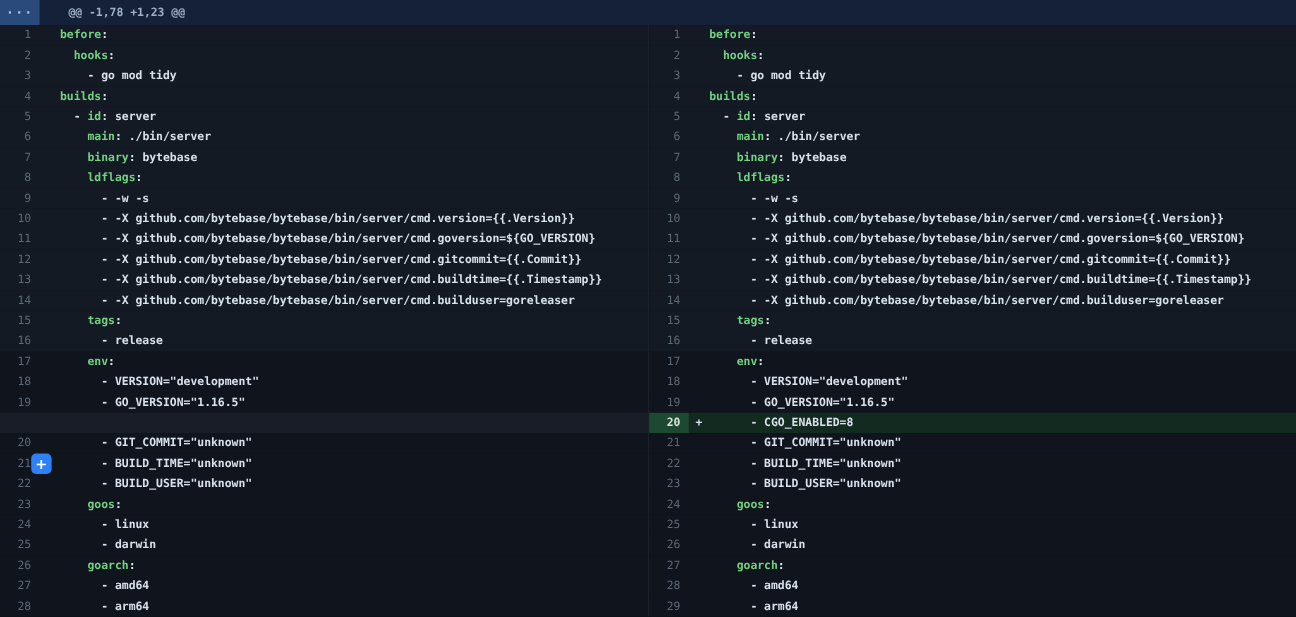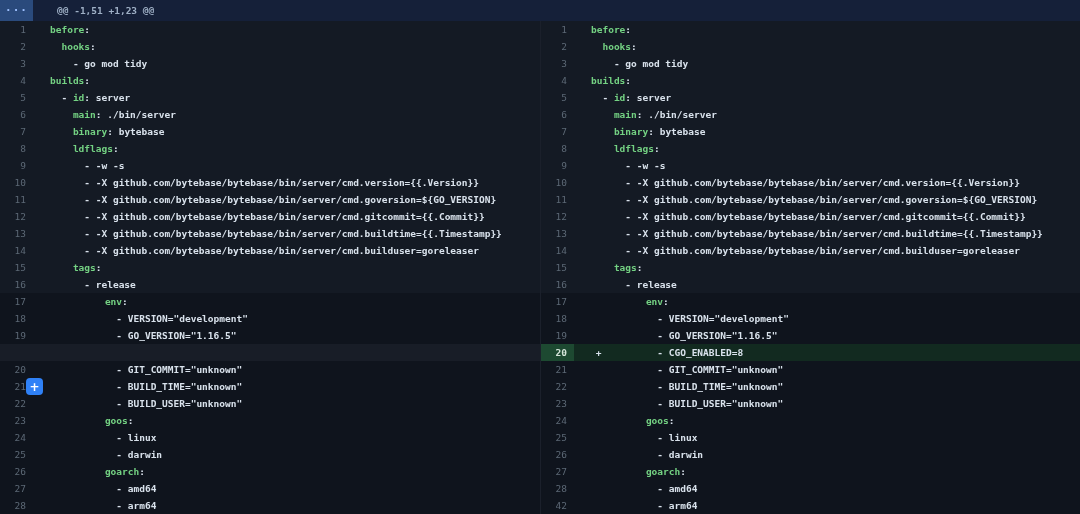--- a/index.html
+++ b/index.html
@@ -28,21 +28,21 @@
   .hunk-text {
     padding-left:24px; font-weight:bold;
     color:var(--hunk-fg, #9fb0c6);
     white-space:pre;
   }
   .panes { display:flex; }
   .pane { width:540px; flex:none; }
   .pane-right { border-left:1px solid rgba(140,150,165,0.10); }
   .row { display:flex; height:17px; line-height:17px; position:relative; }
   .row.sec-a { background:var(--bg-a, #141a24); }
-  .row.sec-b { background:var(--bg-b, #0f141d);gap:16px; }
+  .row.sec-b { background:var(--bg-b, #0f141d); }
   .num {
     width:33px; flex:none; text-align:right; padding-right:7px;
     color:var(--lnum, #5c6875); cursor:pointer;
   }
   .marker {
     width:17px; flex:none; text-align:center;
     color:var(--fg, #d9e2ec); font-weight:bold;
   }
   .code { white-space:pre; font-weight:bold; color:var(--fg, #d9e2ec); }
   .seg-k { color:var(--key, #74d283); }
@@ -59,21 +59,21 @@
     font-family:"DejaVu Sans", sans-serif;
     z-index:2;
   }
 </style>
 </head>
 <body>
 
 <div class="diff">
   <div class="hdr">
     <button class="expander">···</button>
-    <span class="hunk-text">@@ -1,51 +1,23 @@</span>
+    <span class="hunk-text">@@ -1,78 +1,23 @@</span>
   </div>
   <div class="panes">
     <div class="pane pane-left">
         <div class="row sec-a">
           <span class="num">1</span>
           <span class="marker"></span>
           <span class="code"><span class="seg-k">before</span><span class="seg-p">:</span></span>
         </div>
         <div class="row sec-a">
           <span class="num">2</span>
@@ -352,19 +352,19 @@
           <span class="num">27</span>
           <span class="marker"></span>
           <span class="code"><span class="seg-p">    </span><span class="seg-k">goarch</span><span class="seg-p">:</span></span>
         </div>
         <div class="row sec-b">
           <span class="num">28</span>
           <span class="marker"></span>
           <span class="code"><span class="seg-p">      - amd64</span></span>
         </div>
         <div class="row sec-b">
-          <span class="num">42</span>
+          <span class="num">29</span>
           <span class="marker"></span>
           <span class="code"><span class="seg-p">      - arm64</span></span>
         </div>
       </div>
   </div>
 </div>
 
 </body></html>

